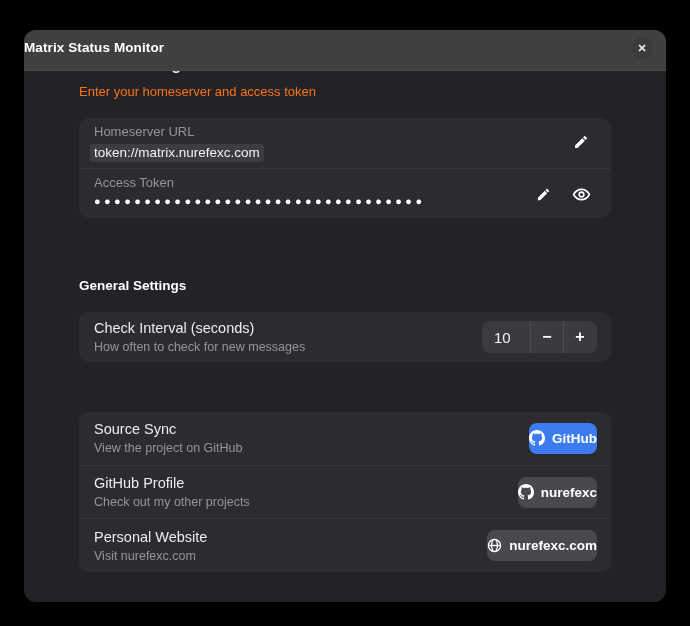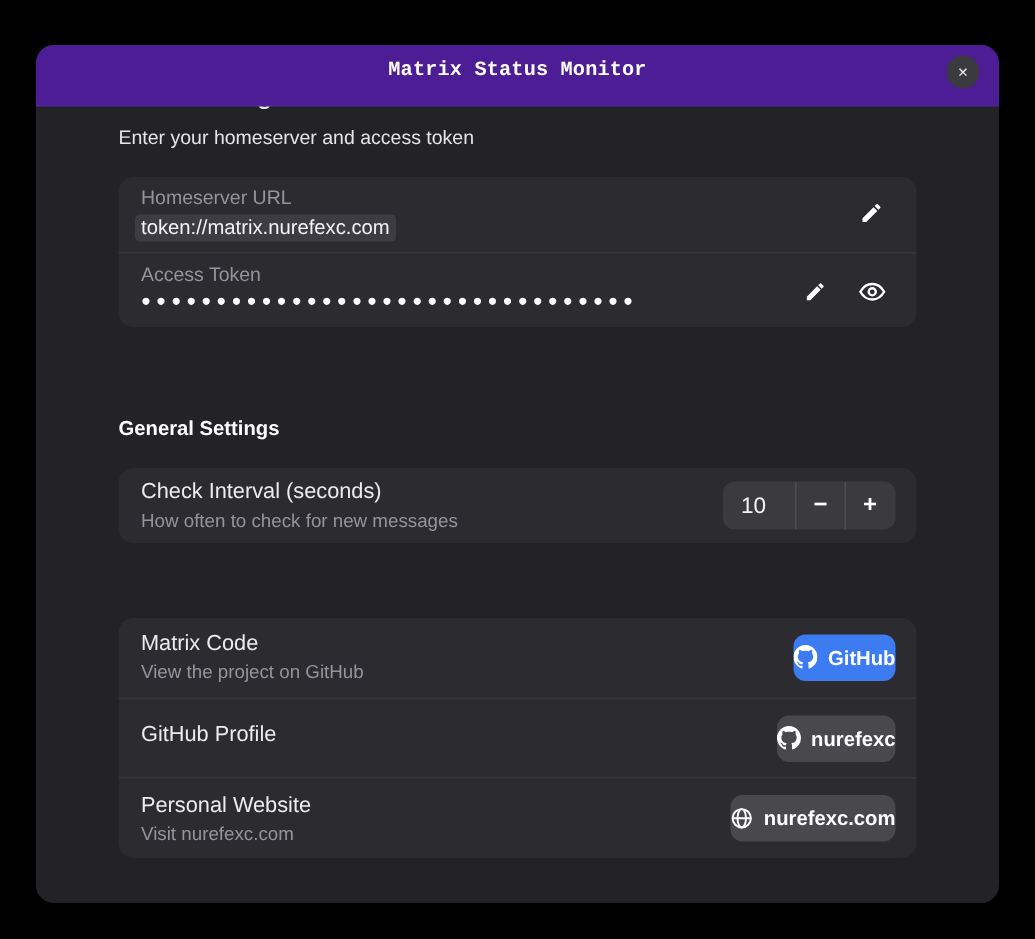--- a/index.html
+++ b/index.html
@@ -7,34 +7,34 @@
     width:690px; height:626px; background:#000;
     font-family:"Liberation Sans", sans-serif;
     -webkit-font-smoothing:antialiased; position:relative; overflow:hidden;
   }
   .window {
     position:absolute; left:24px; top:30px; width:642px; height:572px;
     background:#232327; border-radius:12px; overflow:hidden;
     box-shadow:0 10px 40px rgba(0,0,0,.6);
   }
   .titlebar {
-    height:41px; background:#4c1d95; position:relative;
-    display:flex; align-items:center; justify-content:center;
-    border-bottom:1px solid rgba(255,255,255,.045); box-sizing:border-box;font-family:Liberation Mono, monospace;
+    height:41px; background:#404040; position:relative;
+    display:flex; align-items:center; 
+    border-bottom:1px solid rgba(255,255,255,.045); box-sizing:border-box;
   }
   .titlebar .title { font-size:13.5px; font-weight:700; color:#fff; margin-top:-5px; letter-spacing:.1px; }
   .close-btn {
     position:absolute; right:13px; top:7px; width:22px; height:22px; border-radius:50%;
     background:#3b3b3f; border:none; color:#ececee; display:flex; align-items:center;
     justify-content:center; font-size:11px; font-weight:700; cursor:pointer; padding:0;
     font-family:inherit;
   }
   .content { position:relative; height:531px; padding:13px 55px 0; box-sizing:border-box; overflow:hidden; }
   .clipped-heading { position:absolute; top:-16px; left:55px; font-size:16px; line-height:20px; font-weight:700; color:#e9e9ec; }
-  .subtitle { font-size:13px; line-height:15px; color:#e5e5e5; }
+  .subtitle { font-size:13px; line-height:15px; color:#f97316; }
 
   .card { background:#2c2c30; border-radius:10px; }
   .card.fields { margin-top:19px; }
   .field-row { height:50px; box-sizing:border-box; padding:8px 14px 0 15px; position:relative; }
   .field-row.second { border-top:1px solid rgba(255,255,255,.055); }
   .field-label { font-size:13px; line-height:12px; color:#94949c; margin-bottom:5px; }
   .field-value {
     display:inline-block; font-size:13.5px; line-height:16px; color:#f3f3f5;
     background:#3c3c42; border-radius:3px; padding:1px 4px; margin-left:-4px;
   }
@@ -142,36 +142,37 @@
         <button class="step-btn">
             <span>+</span>
           </button>
       </div>
     </div>
 
     <div class="card links">
 
       <div class="link-row">
         <div class="row-text">
-          <div class="row-title">Matrix Code</div>
+          <div class="row-title">Source Sync</div>
           <div class="row-sub">View the project on GitHub</div>
         </div>
         <button class="link-btn primary">
           <span>
             <svg width="16" height="16" viewBox="0 0 16 16" fill="#fff">
                 <path d="M8 0C3.58 0 0 3.58 0 8c0 3.54 2.29 6.53 5.47 7.59.4.07.55-.17.55-.38 0-.19-.01-.82-.01-1.49-2.01.37-2.53-.49-2.69-.94-.09-.23-.48-.94-.82-1.13-.28-.15-.68-.52-.01-.53.63-.01 1.08.58 1.23.82.72 1.21 1.87.87 2.33.66.07-.52.28-.87.51-1.07-1.78-.2-3.64-.89-3.64-3.95 0-.87.31-1.59.82-2.15-.08-.2-.36-1.02.08-2.12 0 0 .67-.21 2.2.82.64-.18 1.32-.27 2-.27s1.36.09 2 .27c1.53-1.04 2.2-.82 2.2-.82.44 1.1.16 1.92.08 2.12.51.56.82 1.28.82 2.15 0 3.07-1.87 3.75-3.65 3.95.29.25.54.73.54 1.48 0 1.07-.01 1.93-.01 2.2 0 .21.15.46.55.38A8.01 8.01 0 0 0 16 8c0-4.42-3.58-8-8-8z"></path>
               </svg>
           </span>
           <span>GitHub</span>
         </button>
       </div>
 
       <div class="link-row bordered">
         <div class="row-text">
           <div class="row-title">GitHub Profile</div>
+          <div class="row-sub">Check out my other projects</div>
         </div>
         <button class="link-btn secondary">
           <span>
             <svg width="16" height="16" viewBox="0 0 16 16" fill="#fff">
                 <path d="M8 0C3.58 0 0 3.58 0 8c0 3.54 2.29 6.53 5.47 7.59.4.07.55-.17.55-.38 0-.19-.01-.82-.01-1.49-2.01.37-2.53-.49-2.69-.94-.09-.23-.48-.94-.82-1.13-.28-.15-.68-.52-.01-.53.63-.01 1.08.58 1.23.82.72 1.21 1.87.87 2.33.66.07-.52.28-.87.51-1.07-1.78-.2-3.64-.89-3.64-3.95 0-.87.31-1.59.82-2.15-.08-.2-.36-1.02.08-2.12 0 0 .67-.21 2.2.82.64-.18 1.32-.27 2-.27s1.36.09 2 .27c1.53-1.04 2.2-.82 2.2-.82.44 1.1.16 1.92.08 2.12.51.56.82 1.28.82 2.15 0 3.07-1.87 3.75-3.65 3.95.29.25.54.73.54 1.48 0 1.07-.01 1.93-.01 2.2 0 .21.15.46.55.38A8.01 8.01 0 0 0 16 8c0-4.42-3.58-8-8-8z"></path>
               </svg>
           </span>
           <span>nurefexc</span>
         </button>
       </div>

